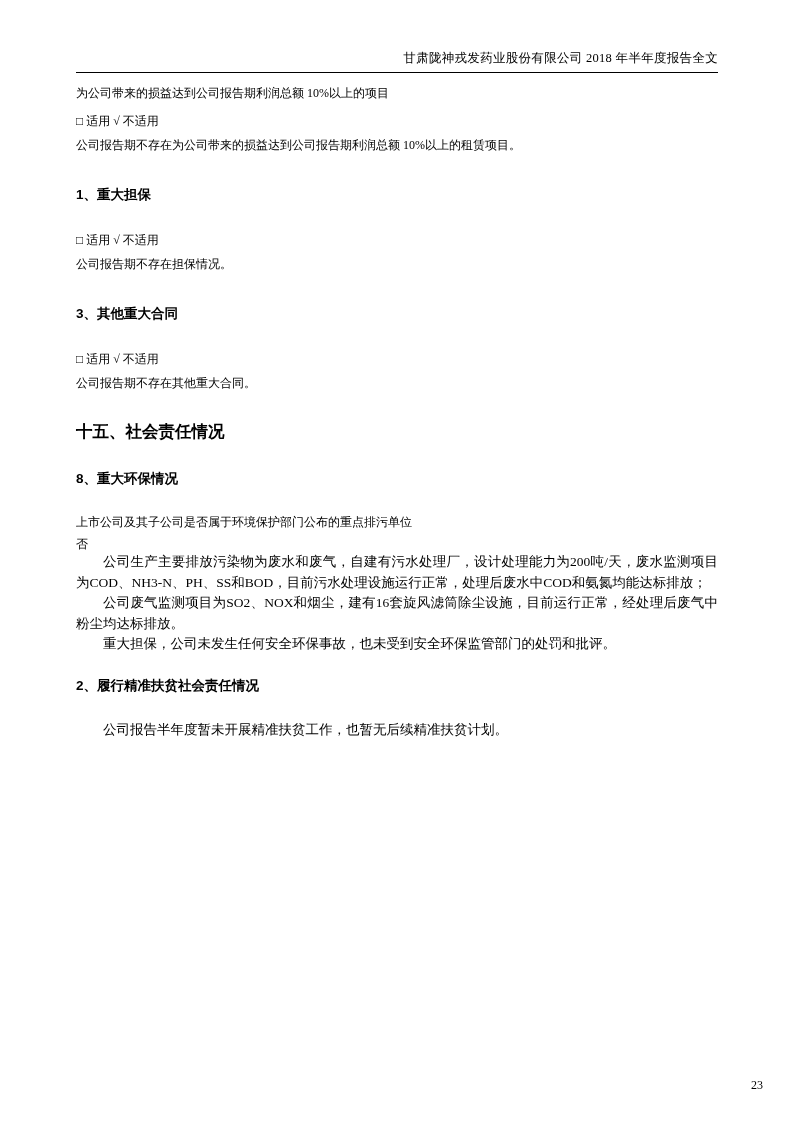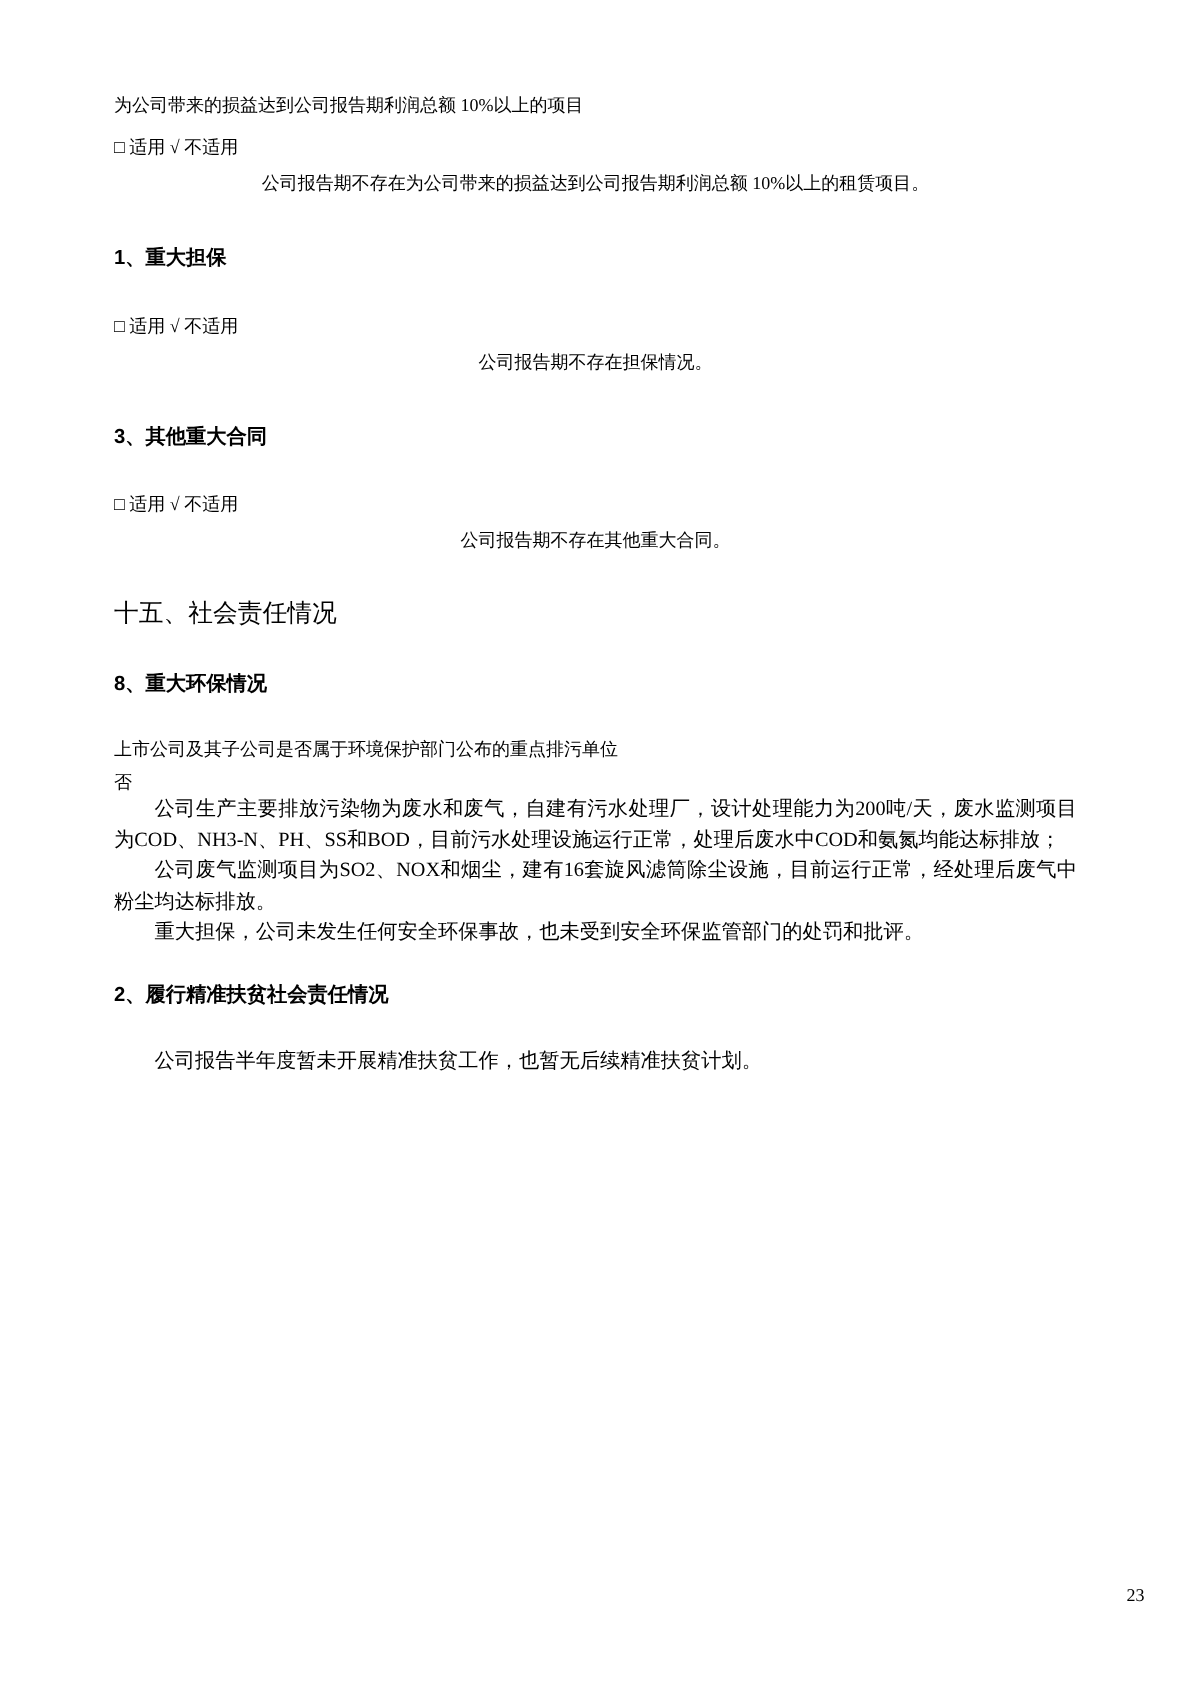--- a/index.html
+++ b/index.html
@@ -31,60 +31,63 @@
   h2, h3 { margin: 0; }
   .body-lg {
     font-size: 13.5px;
     margin-top: 18px;
   }
   .body-sm {
     font-size: 12px;
     line-height: 15px;
     margin-top: 13px;
   }
-  .statement { margin-top: 9px; text-align: center; }
+  .statement { margin-top: 9px; }
   .sub-heading {
     font-family: "Liberation Sans", "DejaVu Sans", sans-serif;
     font-size: 13.5px;
     font-weight: bold;
   }
   .section-heading {
     font-family: "Liberation Sans", "DejaVu Sans", sans-serif;
     font-size: 16.5px;
-    font-weight: normal;
+    font-weight: bold;
     margin-top: 30px;
   }
   .mt-guarantee { margin-top: 33px; }
   .mt-contracts { margin-top: 33px; }
   .mt-env { margin-top: 27px; }
   .gap-lg { margin-top: 29px; }
   .gap-q { margin-top: 27px; }
   .gap-a { margin-top: 7px; }
   .para {
     font-size: 13.5px;
     line-height: 20.5px;
     text-align: justify;
     text-indent: 2em;
   }
   .para.first { margin-top: 8px; }
   .mt-poverty { margin-top: 22px; }
   .gap-poverty { margin-top: 25px; }
   .page-number {
     position: absolute;
-    top: 1056px;
+    top: 1078px;
     right: 30px;
     font-size: 12px;
   }
 </style>
 </head>
 <body>
 
 <div class="page">
   <div class="content">
 
+    <div class="doc-header">
+      <span>甘肃陇神戎发药业股份有限公司 2018 年半年度报告全文</span>
+    </div>
 
     <p class="body-sm">为公司带来的损益达到公司报告期利润总额 10%以上的项目</p>
     <p class="body-sm">□ 适用 √ 不适用</p>
     <p class="body-sm statement">公司报告期不存在为公司带来的损益达到公司报告期利润总额 10%以上的租赁项目。</p>
 
     <h3 class="sub-heading mt-guarantee">1、重大担保</h3>
     <p class="body-sm gap-lg">□ 适用 √ 不适用</p>
     <p class="body-sm statement">公司报告期不存在担保情况。</p>
 
     <h3 class="sub-heading mt-contracts">3、其他重大合同</h3>

